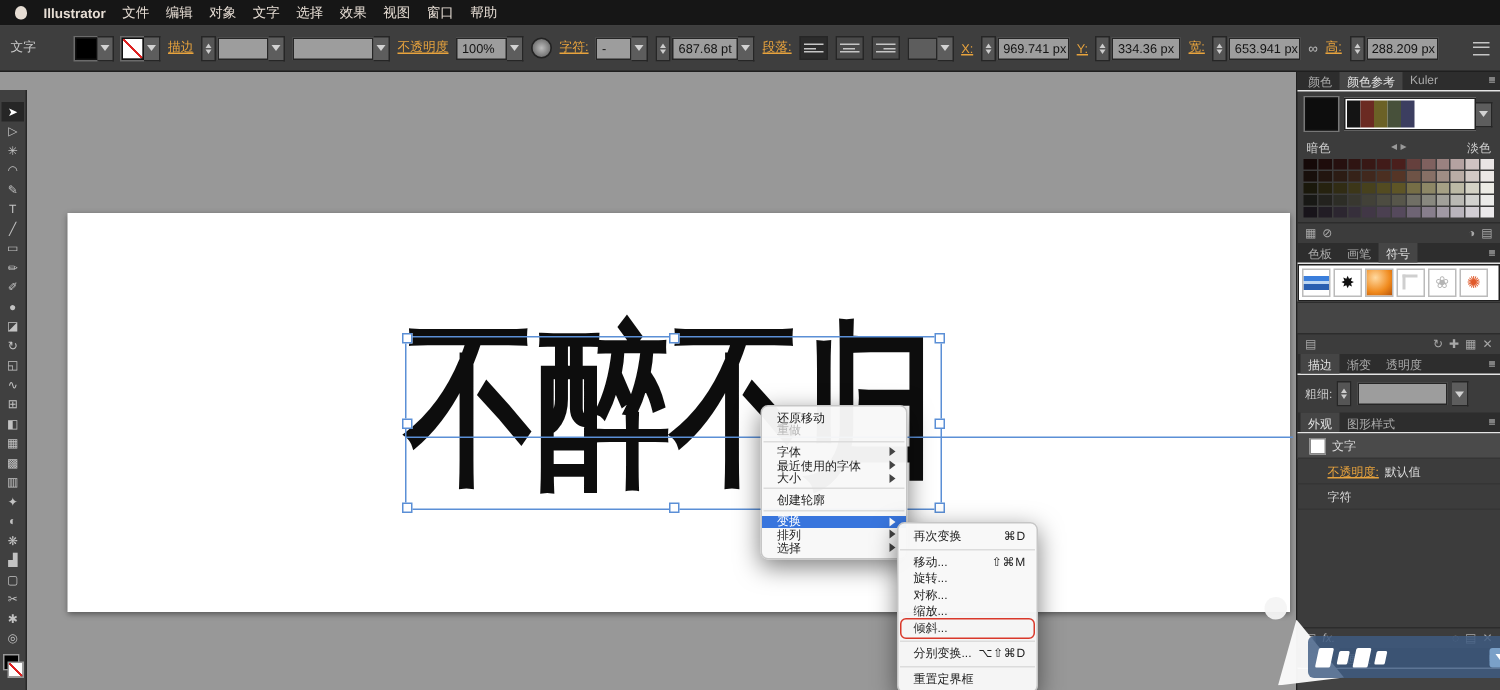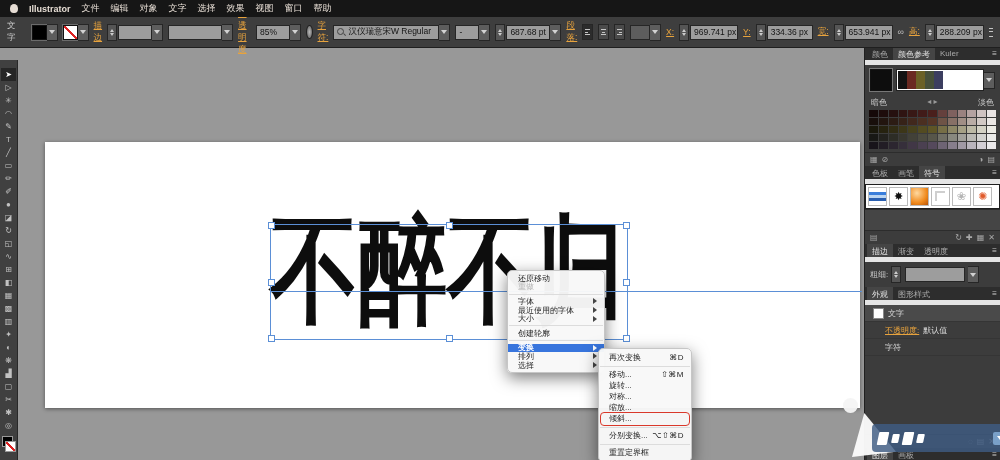--- a/index.html
+++ b/index.html
@@ -91,21 +91,21 @@
     border:1px solid var(--selection-blue,#5b8fd6);pointer-events:none;}
   .baseline{position:absolute;left:253px;top:231px;width:592px;border-top:1px solid var(--selection-blue,#5b8fd6);}
   .handle{position:absolute;width:5px;height:5px;background:#fff;border:1px solid var(--selection-blue,#4a82d8);}
   .h-tl{left:-3px;top:-3px;} .h-tc{left:calc(50% - 3px);top:-3px;} .h-tr{right:-3px;top:-3px;}
   .h-ml{left:-3px;top:calc(50% - 3px);} .h-mr{right:-3px;top:calc(50% - 3px);}
   .h-bl{left:-3px;bottom:-3px;} .h-bc{left:calc(50% - 3px);bottom:-3px;} .h-br{right:-3px;bottom:-3px;}
 
   
   .dock{position:absolute;right:0;top:47px;width:135px;bottom:0;background:#3c3c3c;
     border-left:1px solid #202020;z-index:12;font-size:8px;color:#c9c9c9;}
-  .tabstrip{background:#2d2d2d;height:13px;display:flex;align-items:stretch;border-bottom:5px solid #e5e5e5;padding-left:2px;}
+  .tabstrip{background:#2d2d2d;height:13px;display:flex;align-items:stretch;border-bottom:1px solid #e5e5e5;padding-left:2px;}
   .tabs{display:flex;}
   .tab{padding:2px 5px 1px;color:#aaa;cursor:pointer;white-space:nowrap;}
   .tab.active{background:#454545;color:#e2e2e2;}
   .pmx{margin-left:auto;margin-right:3px;align-self:center;}
   .sectionpad{padding:4px 5px;}
   .harmony{display:flex;align-items:center;gap:4px;}
   .cur-swatch{width:20px;height:20px;background:#0d0d0d;border:1px solid #111;box-shadow:0 0 0 1px #777;}
   .harm-combo{flex:1;display:flex;align-items:center;}
   .harm-strip{flex:1;height:18px;background:#fff;border:1px solid #222;display:flex;padding:1px;gap:0;}
   .harm-cell{width:9px;height:100%;}
@@ -136,21 +136,21 @@
   
   .menu{position:absolute;background:rgba(248,248,248,.97);border:1px solid #c6c6c6;border-radius:5px;
     box-shadow:0 5px 16px rgba(0,0,0,.5);padding:3px 0;font-size:8px;color:#1c1c1c;z-index:50;}
   .cmenu{left:507px;top:270px;width:96px;}
   .smenu{left:598px;top:348px;width:92px;}
   .m-row{display:flex;align-items:center;padding:0 7px 0 10px;position:relative;cursor:pointer;}
   .cmenu .m-row{height:8.6px;}
   .smenu .m-row{height:11px;}
   .m-row.sep{height:1px;background:#dcdcdc;margin:2.5px 1px;padding:0;}
   .m-row.dis{color:#b6b6b6;justify-content:flex-end;}
-  .m-row.hl{background:var(--menu-highlight,#3875dd);color:#fff;font-weight:bold;}
+  .m-row.hl{background:var(--menu-highlight,#3875dd);color:#fff;}
   .m-sc{margin-left:auto;color:#222;letter-spacing:.5px;}
   .m-row.hl .m-sc{color:#fff;}
   .m-arrow{display:none;margin-left:4px;}
   .m-arrow.show{display:inline-block;width:0;height:0;border-top:3px solid transparent;border-bottom:3px solid transparent;border-left:4.5px solid #444;}
   .m-row.hl .m-arrow.show{border-left-color:#fff;}
   .m-row.annotated::after{content:'';position:absolute;left:1px;right:1px;top:-1.5px;bottom:-1.5px;
     border:1.6px solid var(--annotation-red,#d9382a);border-radius:4px;pointer-events:none;}
 
   
   .wm{position:absolute;z-index:60;pointer-events:none;}
@@ -204,32 +204,25 @@
         </span>
         <span class="field" style="width:26px;"></span>
         <span class="dd"></span>
       </span>
     <span class="combo">
         <span class="field" style="width:46px;"></span>
         <span class="dd"></span>
       </span>
     <span class="link">不透明度</span>
     <span class="combo">
-        <span class="field" style="width:26px;">85%</span>
+        <span class="field" style="width:26px;">100%</span>
         <span class="dd"></span>
       </span>
     <span class="circle-btn"></span>
     <span class="link">字符:</span>
-    <span class="combo">
-        <span class="field" style="width:98px;gap:3px;">
-          <span class="mag" style="filter:brightness(.3);"></span>
-          <span>汉仪瑞意宋W Regular</span>
-        </span>
-        <span class="dd"></span>
-      </span>
     <span class="combo">
         <span class="field" style="width:16px;">-</span>
         <span class="dd"></span>
       </span>
     <span class="combo">
         <span class="stepper">
           <i class="up"></i>
           <i class="dn"></i>
         </span>
         <span class="field" style="width:36px;">687.68 pt</span>

